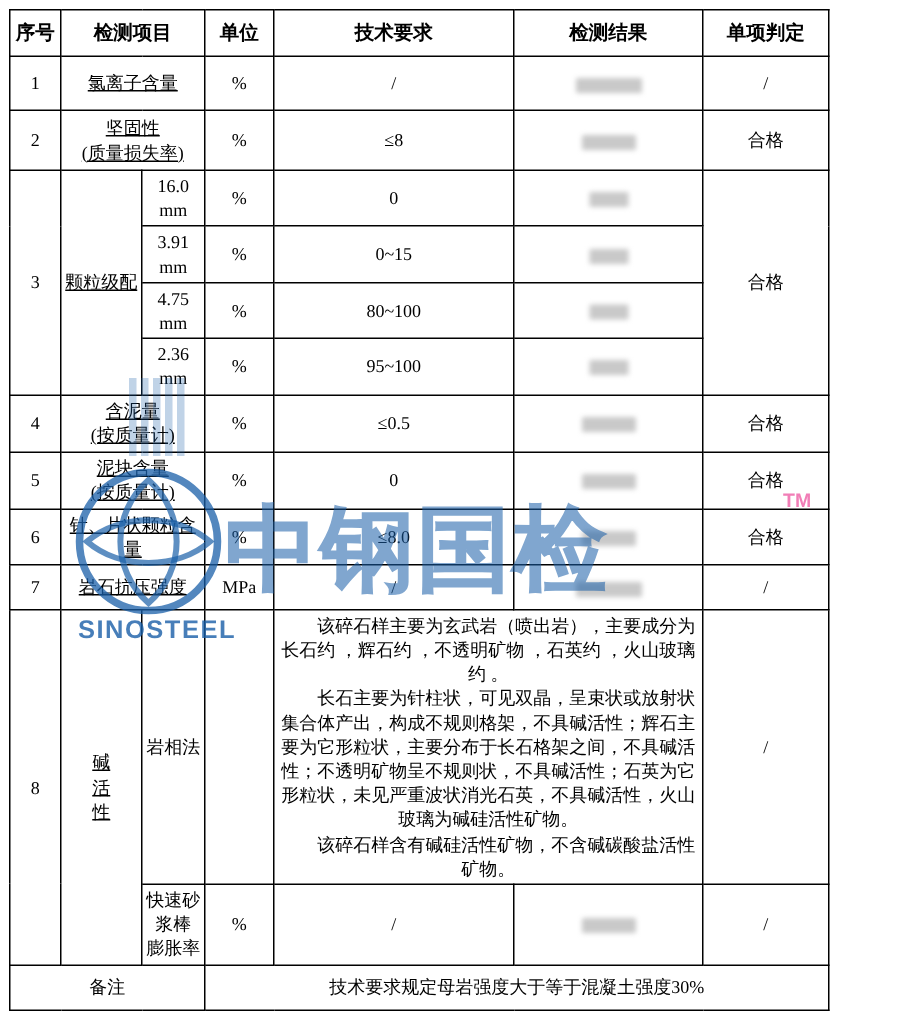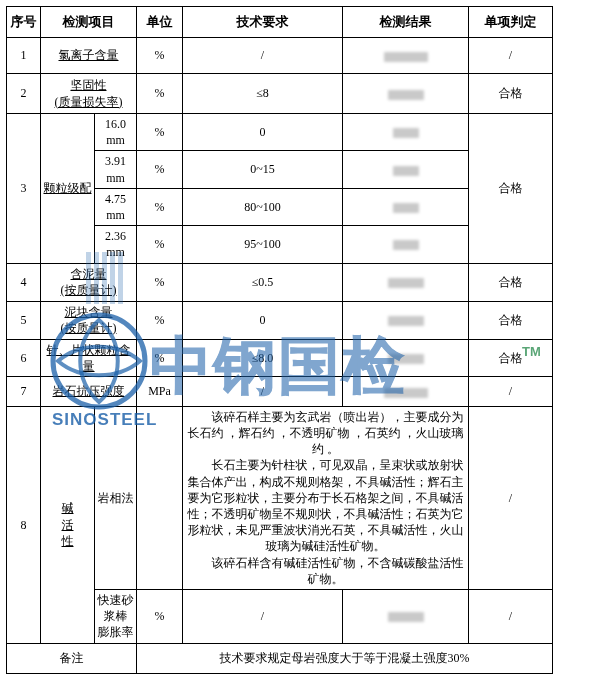--- a/index.html
+++ b/index.html
@@ -122,25 +122,25 @@
     font-family: "Liberation Sans", sans-serif;
     font-size: 17px;
     font-weight: bold;
     color: #1a5fa8;
     opacity: 0.8;
     letter-spacing: 1px;
   }
   .wm-tm {
     position: absolute;
     left: 522px;
-    top: 338px;
+    top: 320px;
     font-family: "Liberation Sans", sans-serif;
     font-size: 13px;
     font-weight: bold;
-    color: #15803d;
+    color: #ec4899;
     opacity: 0.7;
   }
   .wm-bars {
     position: absolute;
     left: 84px;
     top: 246px;
     width: 44px;
     height: 52px;
     opacity: 0.5;
   }

